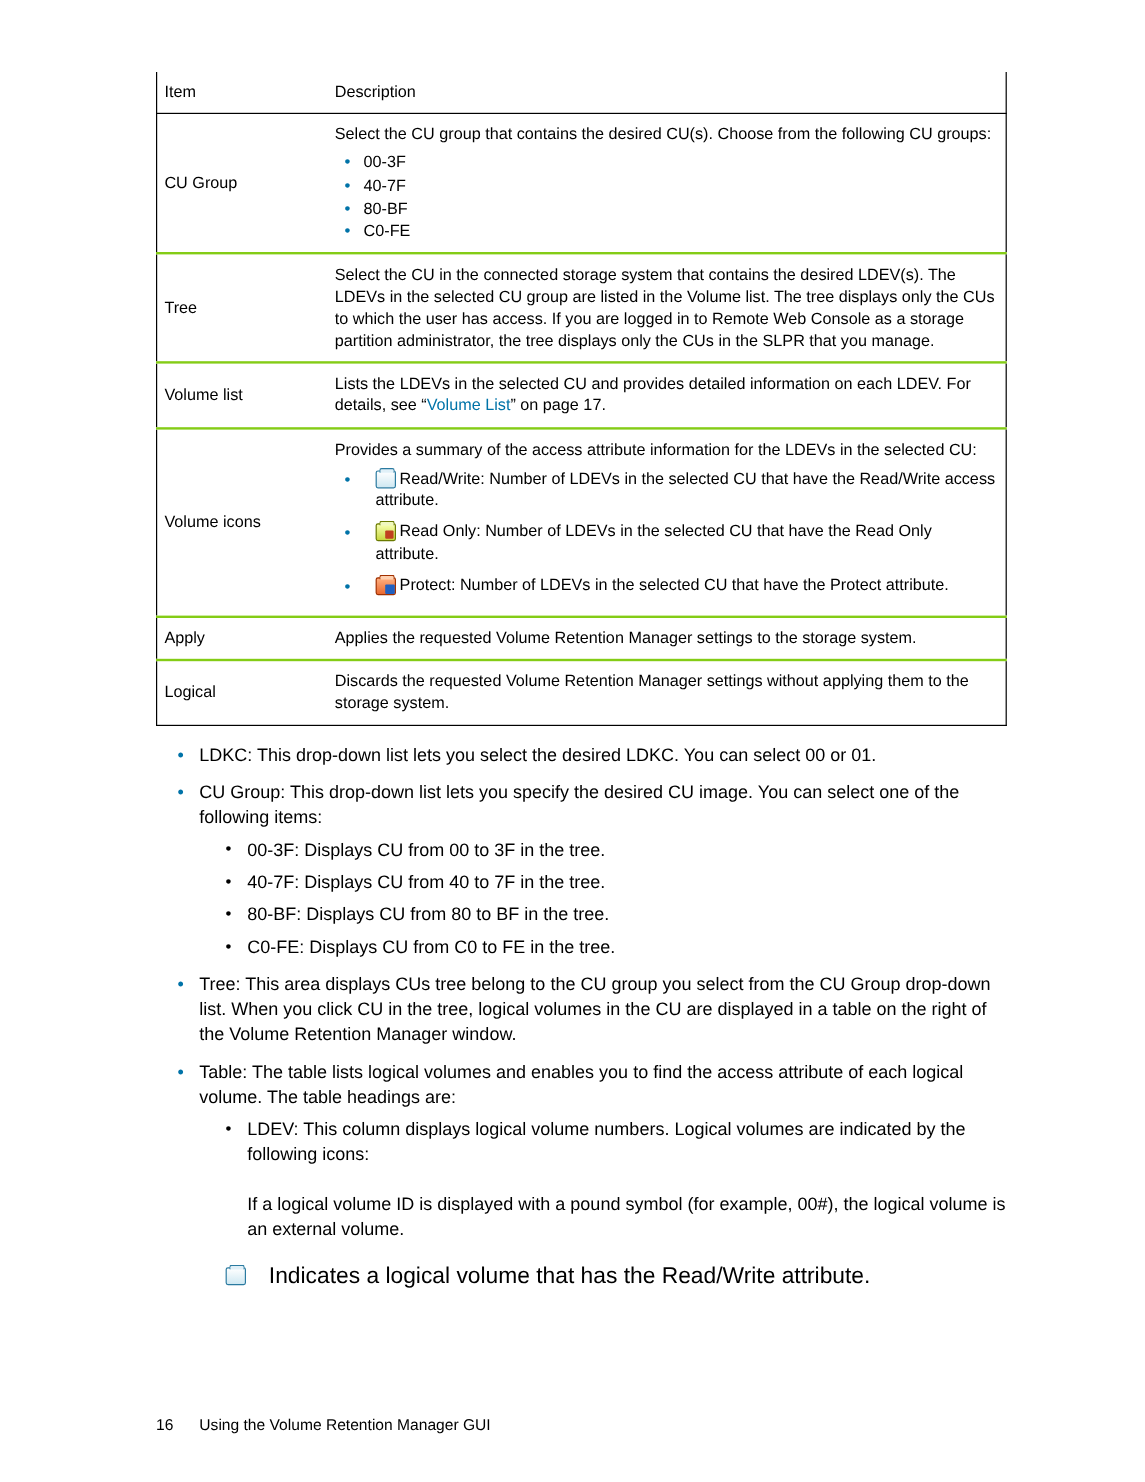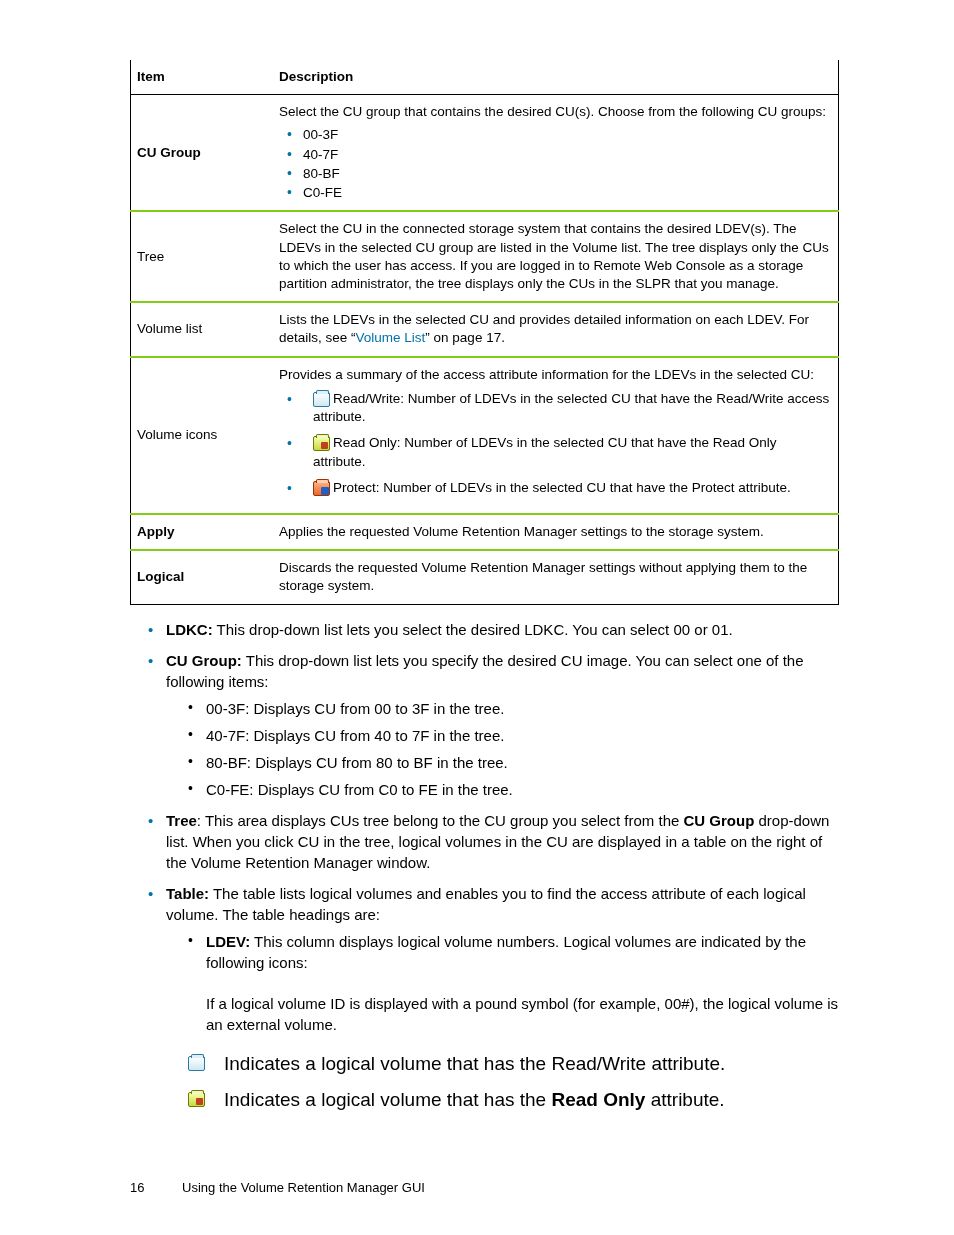--- a/index.html
+++ b/index.html
@@ -174,22 +174,22 @@
   .ico-pr::after{
     content:"";position:absolute;bottom:0px;right:0px;width:8px;height:8px;
     background:#2060c0;border-radius:1px;
   }
   .footer{
     position:absolute;
     bottom:40px;
     left:130px;
     font-size:13px;
   }
-  .footer .pnum{ margin-right:34px; }
-  .bold{font-weight:bold;}
+  .footer .pnum{ margin-right:18px; }
+  .bold{font-weight:normal;}
 </style>
 </head>
 <body>
 
 <div class="page">
 
   <table class="main">
     <tbody>
         <tr>
       <th class="bold">Item</th>
@@ -258,24 +258,20 @@
         </li>
       </ul>
     </li>
   </ul>
 
   <div class="legend">
     <div class="legend-row">
       <span class="ico ico-rw"></span>
       <span>Indicates a logical volume that has the Read/Write attribute.</span>
     </div>
-    <div class="legend-row">
-      <span class="ico ico-ro"></span>
-      <span><span>Indicates a logical volume that has the </span><span class="bold">Read Only</span><span> attribute.</span></span>
-    </div>
   </div>
 
   <div class="footer">
     <span class="pnum">16</span>
     <span>Using the Volume Retention Manager GUI</span>
   </div>
 
 </div>
 
 </body></html>

